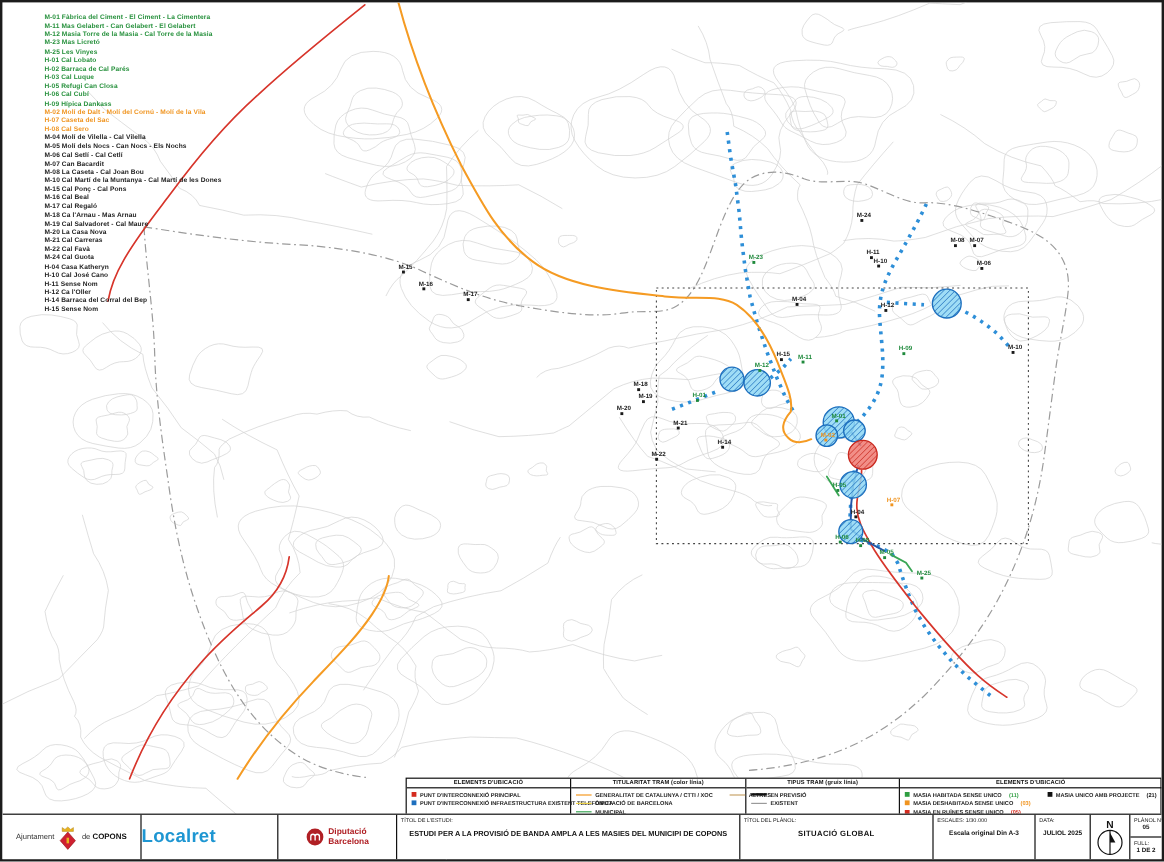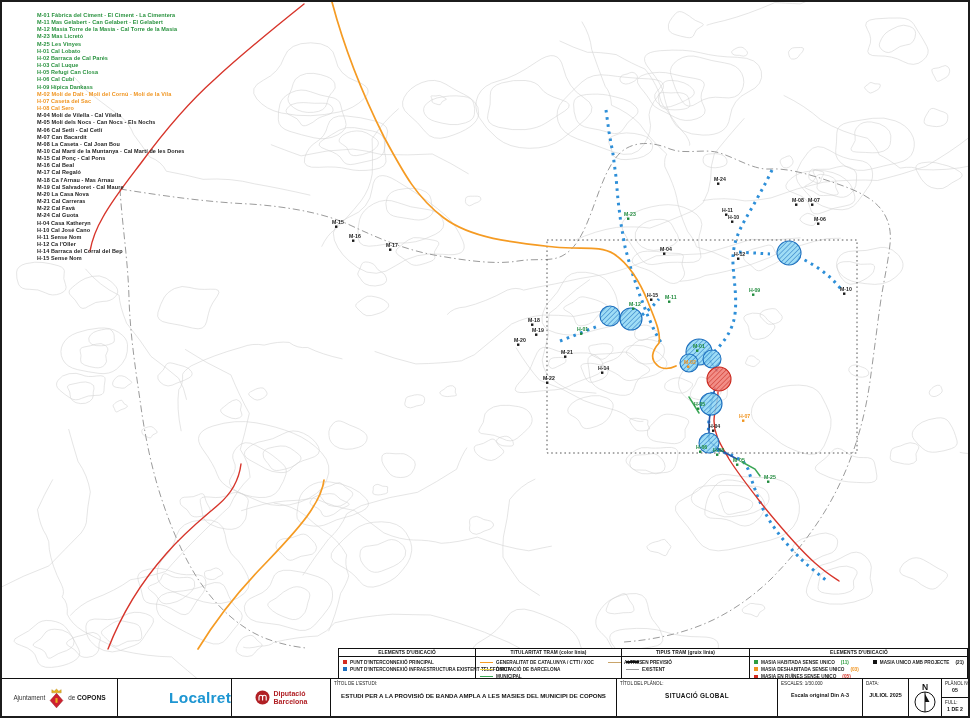--- a/index.html
+++ b/index.html
@@ -48,21 +48,21 @@
     border-top:1.6px solid #111;display:flex;z-index:3;
   }
   .tb-cell{border-right:1px solid #111;box-sizing:border-box;position:relative;flex:none;}
   .tb-label{position:absolute;top:2px;left:3px;font-size:4.6px;color:#222;white-space:nowrap;}
   .tb-center{position:absolute;left:2px;right:2px;top:13px;text-align:center;font-weight:700;color:#111;}
 
   .cell-copons{width:116px;display:flex;align-items:center;justify-content:center;gap:4px;}
   .copons-pre{font-size:6.3px;color:#333;}
   .copons-post{font-size:6.3px;color:#333;}
   .copons-post b{font-size:6.6px;color:#111;}
-  .cell-localret{width:114px;display:flex;align-items:center;justify-content:flex-end;}
+  .cell-localret{width:114px;display:flex;align-items:center;justify-content:flex-start;}
   .localret-word{font-size:15.5px;font-weight:600;color:#1e96d2;letter-spacing:.2px;}
   .cell-diputacio{width:99px;display:flex;align-items:center;justify-content:center;gap:4px;}
   .dipu-text{font-size:7px;font-weight:700;color:#b01f24;line-height:7.5px;}
 
   .cell-estudi{width:286px;}
   .cell-estudi .tb-center{font-size:6.1px;}
   .cell-planol{width:161px;}
   .cell-planol .tb-center{font-size:6.4px;letter-spacing:.3px;}
   .cell-escales{width:85px;}
   .cell-escales .tb-center{font-size:5.4px;}

